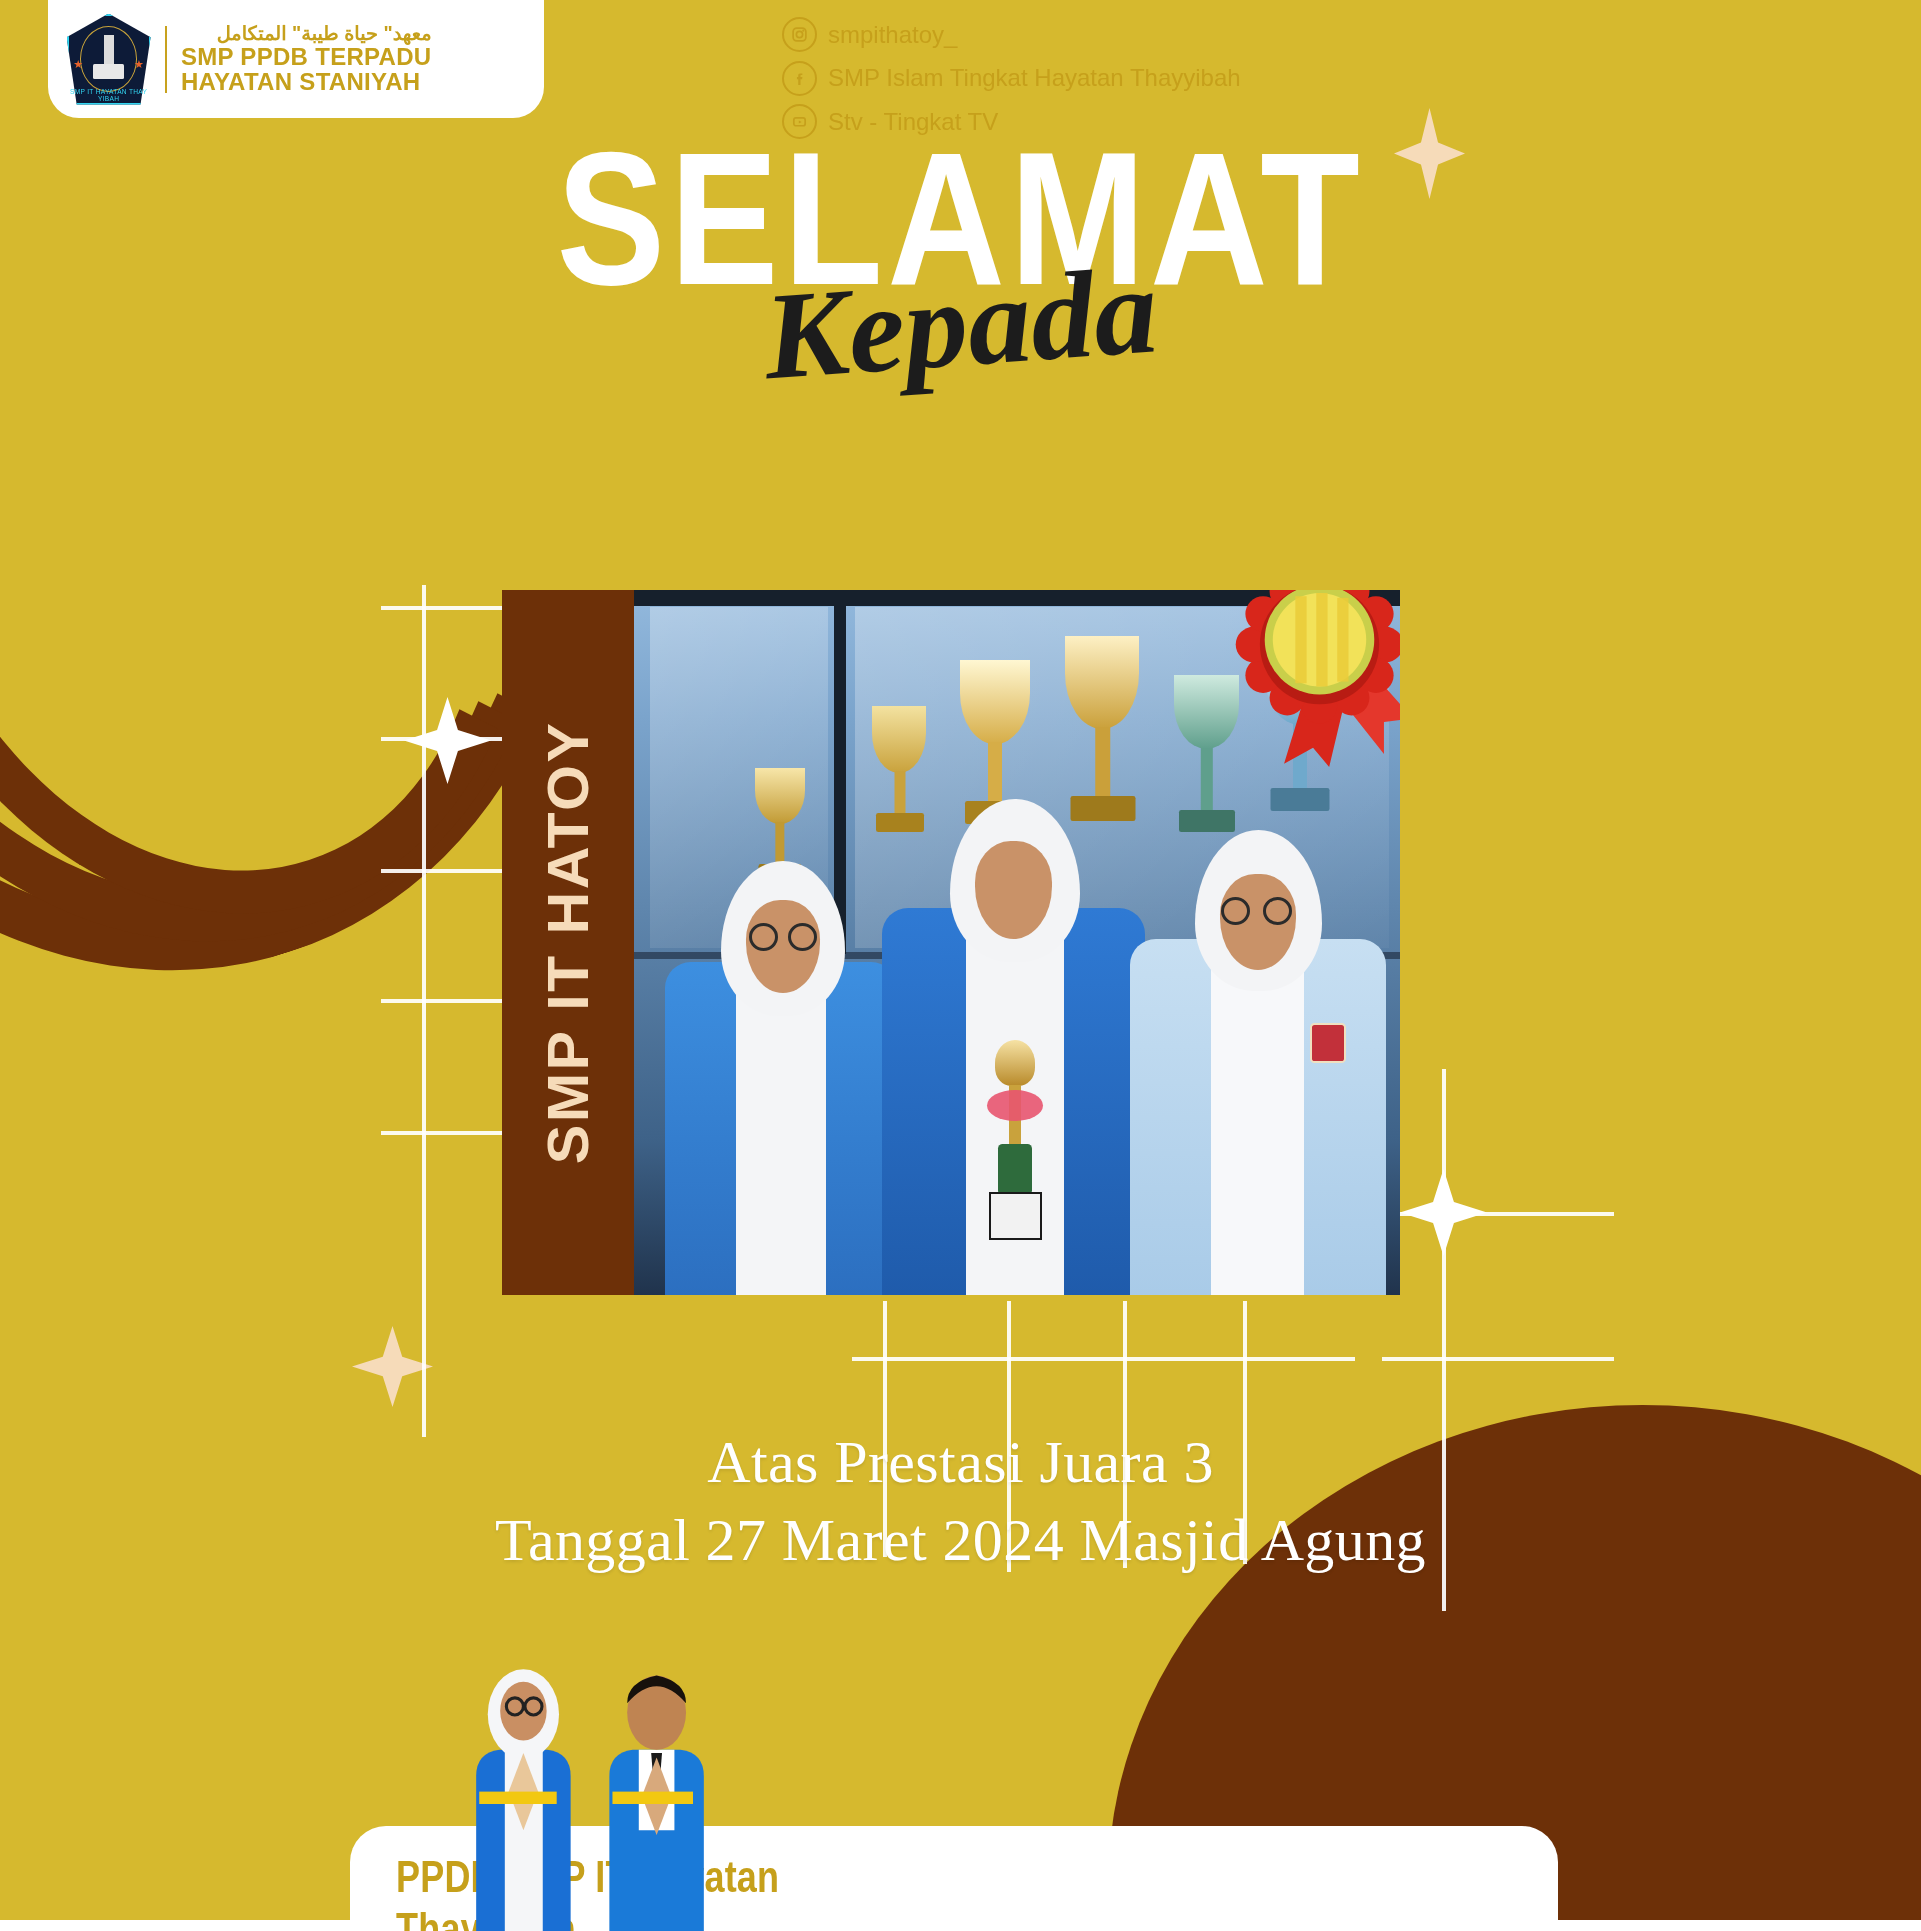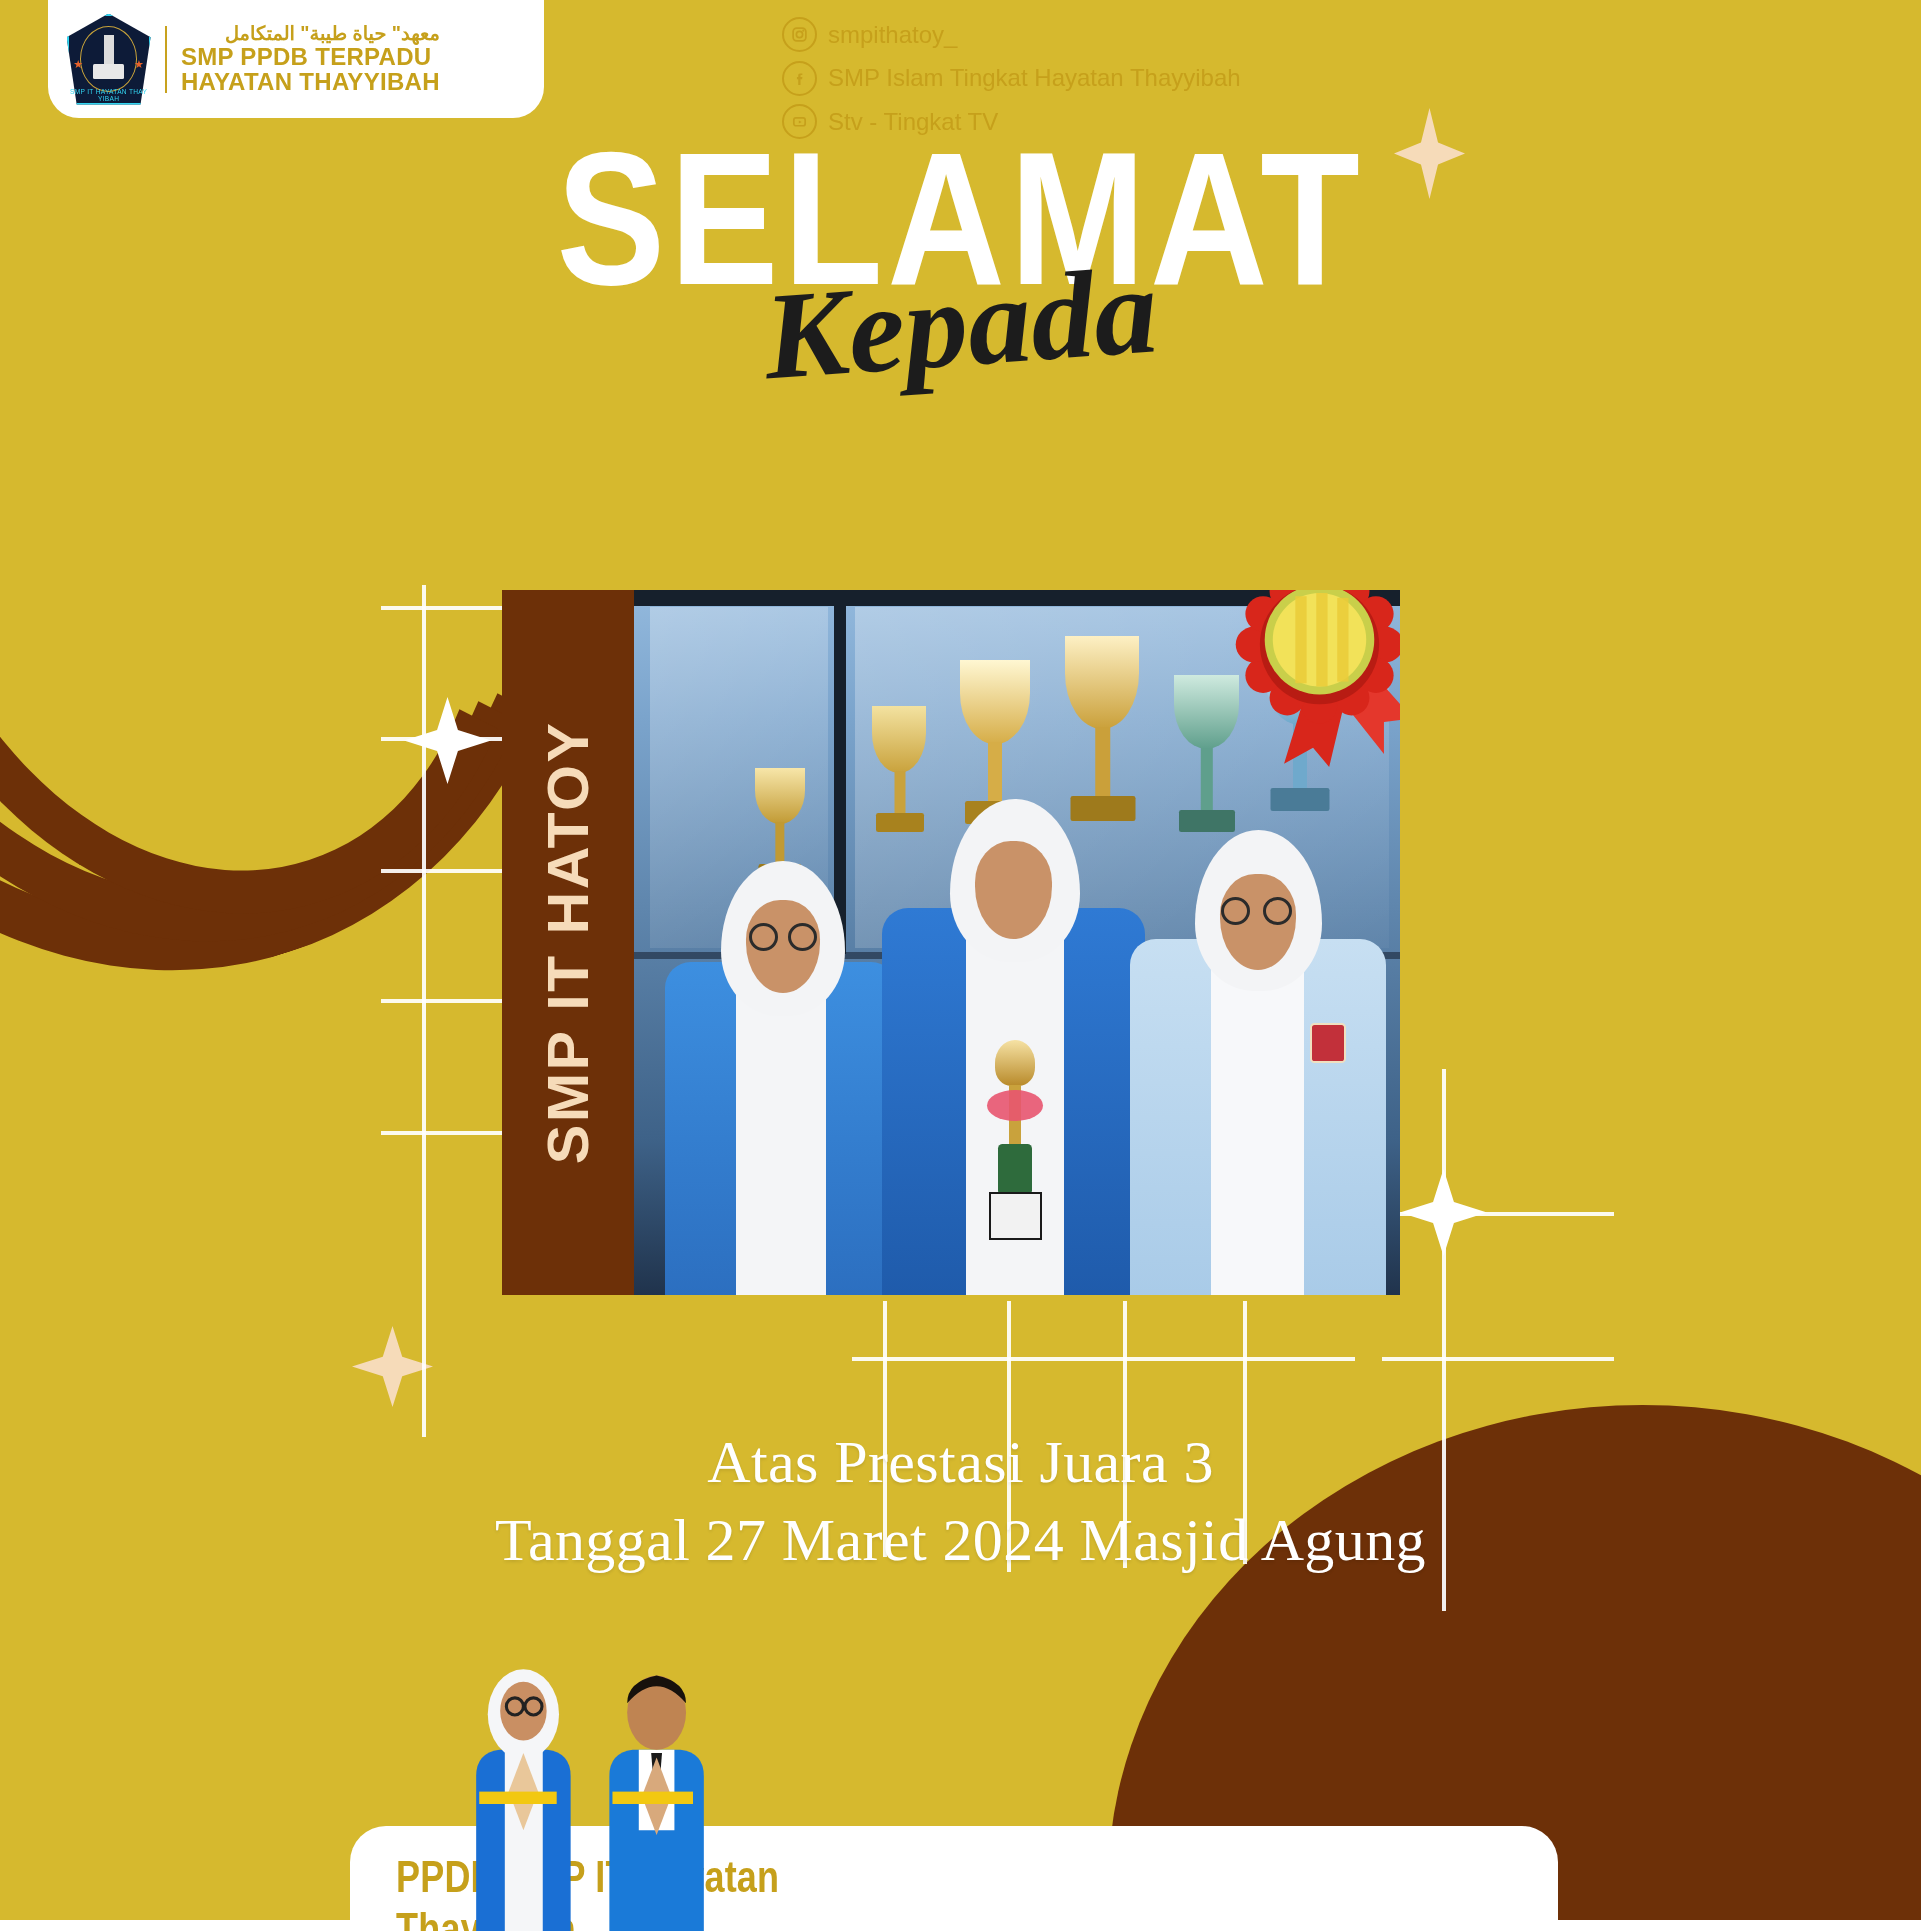--- a/index.html
+++ b/index.html
@@ -165,21 +165,21 @@
       <div class="tower"></div>
       <div class="book"></div>
       <div class="star-l">★</div>
       <div class="star-r">★</div>
       <div class="ring-txt">SMP IT HAYATAN THAY YIBAH</div>
     </div>
     <div class="logo-divider"></div>
     <div class="logo-text">
       <div class="logo-ar">معهد" حياة طيبة" المتكامل</div>
       <div class="logo-l1">SMP PPDB TERPADU</div>
-      <div class="logo-l2">HAYATAN THAYYIBAH</div>
+      <div class="logo-l2">HAYATAN STANIYAH</div>
     </div>
   </div>
 
   <div class="headline">
     <div class="selamat">SELAMAT</div>
     <div class="kepada">Kepada</div>
   </div>
 
 
   <div class="photo-wrap">

